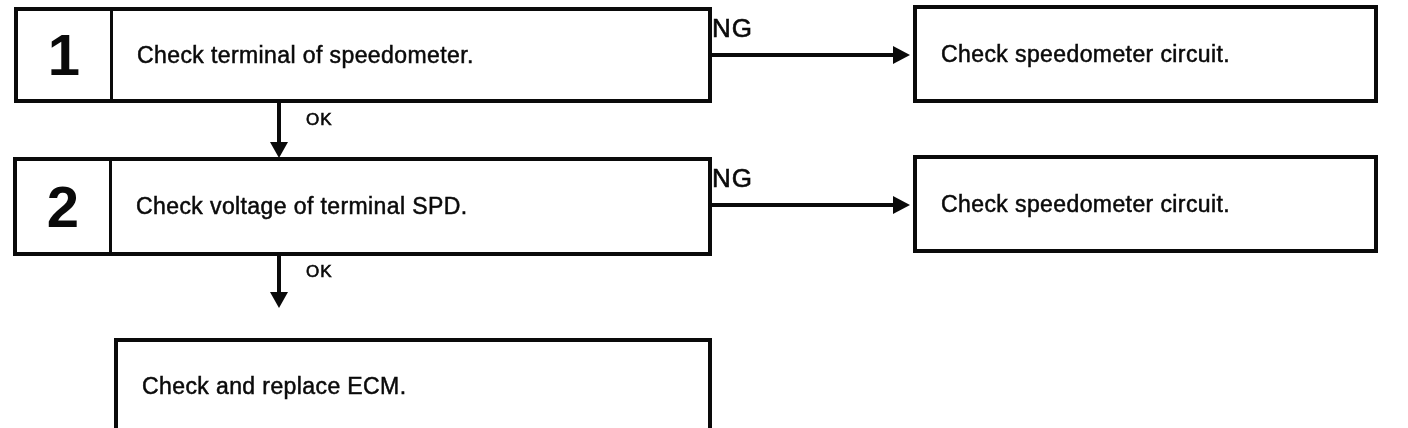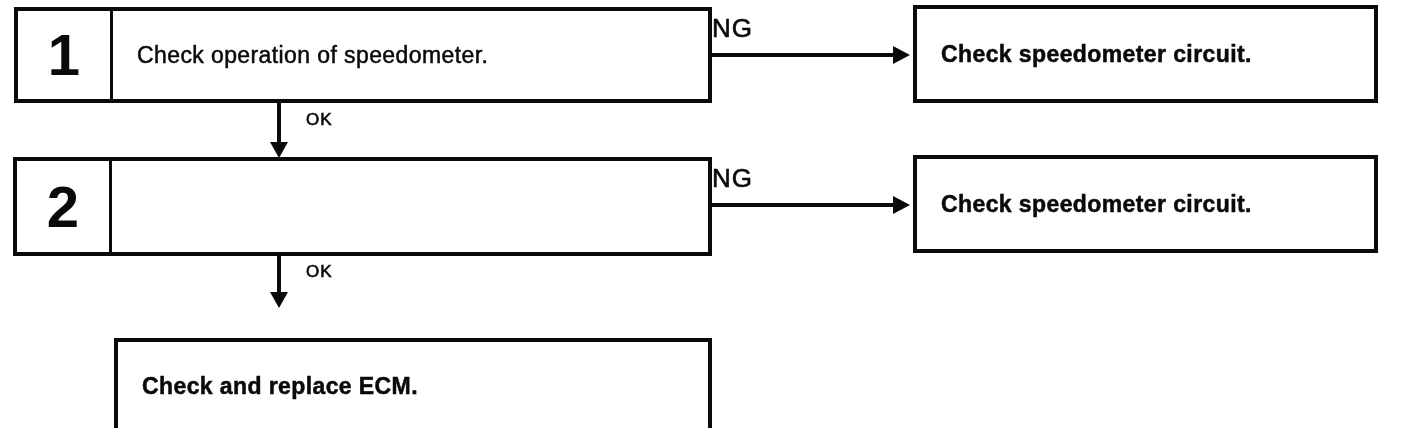--- a/index.html
+++ b/index.html
@@ -47,21 +47,20 @@
   }
   .result-box {
     position: absolute;
     border: 4px solid var(--ink);
     background: var(--paper);
     display: flex;
     align-items: center;
     padding-left: 24px;
     font-size: 23px;
     letter-spacing: 0.4px;
-    font-weight: bold;
     -webkit-text-stroke: 0.5px var(--ink);
   }
   .hline {
     position: absolute;
     height: 4px;
     background: var(--ink);
   }
   .vline {
     position: absolute;
     width: 4px;
@@ -96,39 +95,40 @@
     -webkit-text-stroke: 0.6px var(--ink);
   }
 </style>
 </head>
 <body>
 
 <div class="canvas">
 
   <div class="box" style="left:14px; top:7px; width:698px; height:96px;">
     <div class="num-cell">1</div>
-    <div class="instruction-cell">Check operation of speedometer.</div>
+    <div class="instruction-cell">Check terminal of speedometer.</div>
   </div>
 
   <div class="ng-label-wrap" style="left:712px; top:13px; width:198px;">
     <span>NG</span>
   </div>
   <div class="hline" style="left:712px; top:53px; width:183px;"></div>
   <div class="arrow-right" style="left:893px; top:46px;"></div>
 
   <div class="result-box" style="left:913px; top:5px; width:465px; height:98px;">
     <span>Check speedometer circuit.</span>
   </div>
 
   <div class="vline" style="left:277px; top:103px; height:42px;"></div>
   <div class="arrow-down" style="left:270px; top:142px;"></div>
   <div class="branch-label" style="left:306px; top:110px;">OK</div>
 
   <div class="box" style="left:13px; top:157px; width:699px; height:99px;">
     <div class="num-cell">2</div>
+    <div class="instruction-cell">Check voltage of terminal SPD.</div>
   </div>
 
   <div class="ng-label-wrap" style="left:712px; top:163px; width:198px;">
     <span>NG</span>
   </div>
   <div class="hline" style="left:712px; top:203px; width:183px;"></div>
   <div class="arrow-right" style="left:893px; top:196px;"></div>
 
   <div class="result-box" style="left:913px; top:155px; width:465px; height:98px;">
     <span>Check speedometer circuit.</span>

